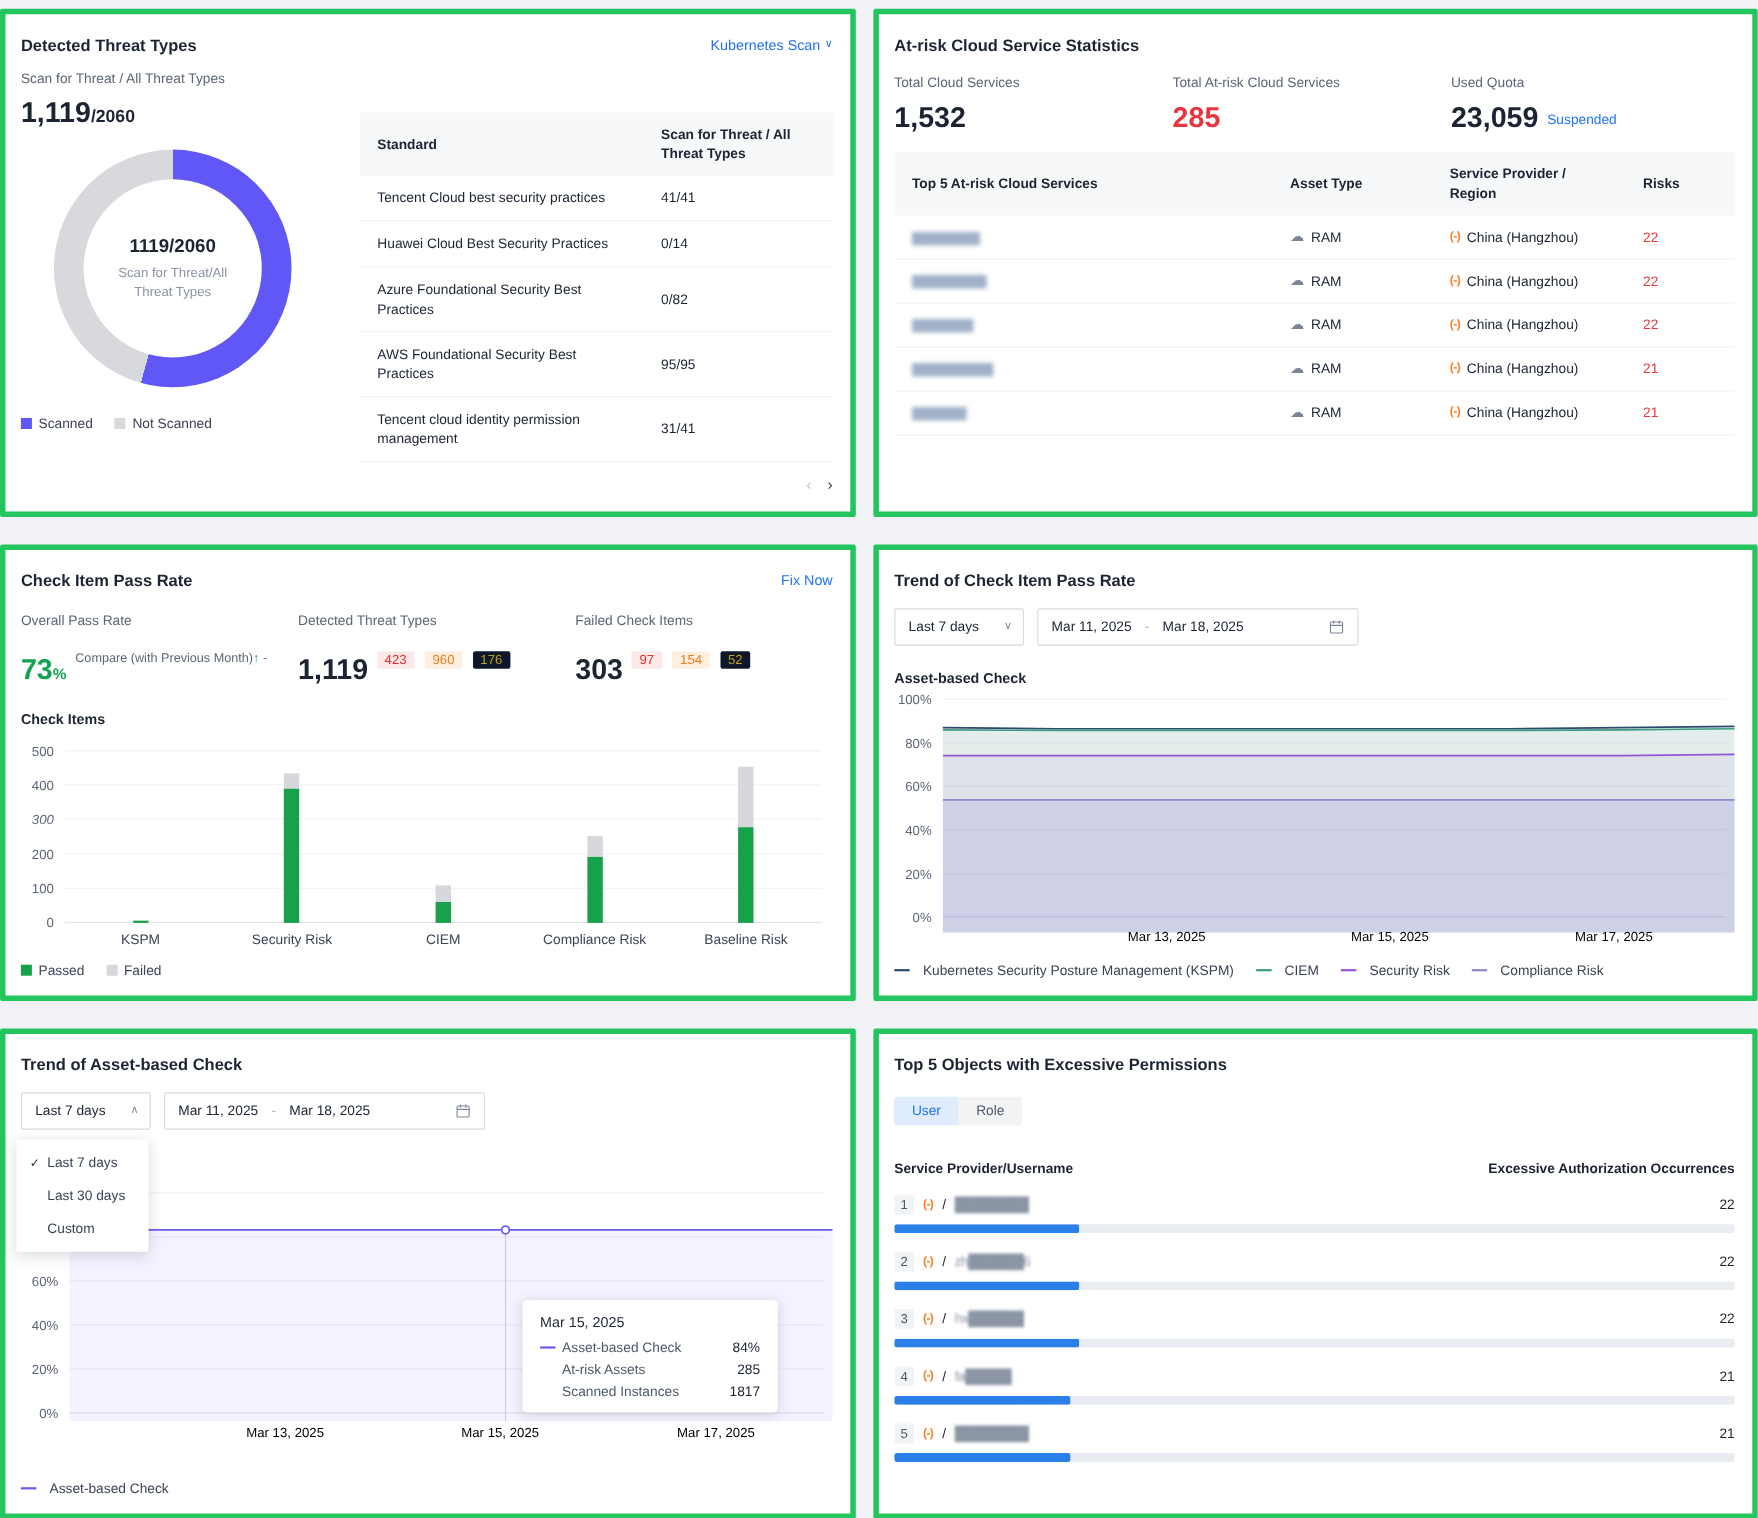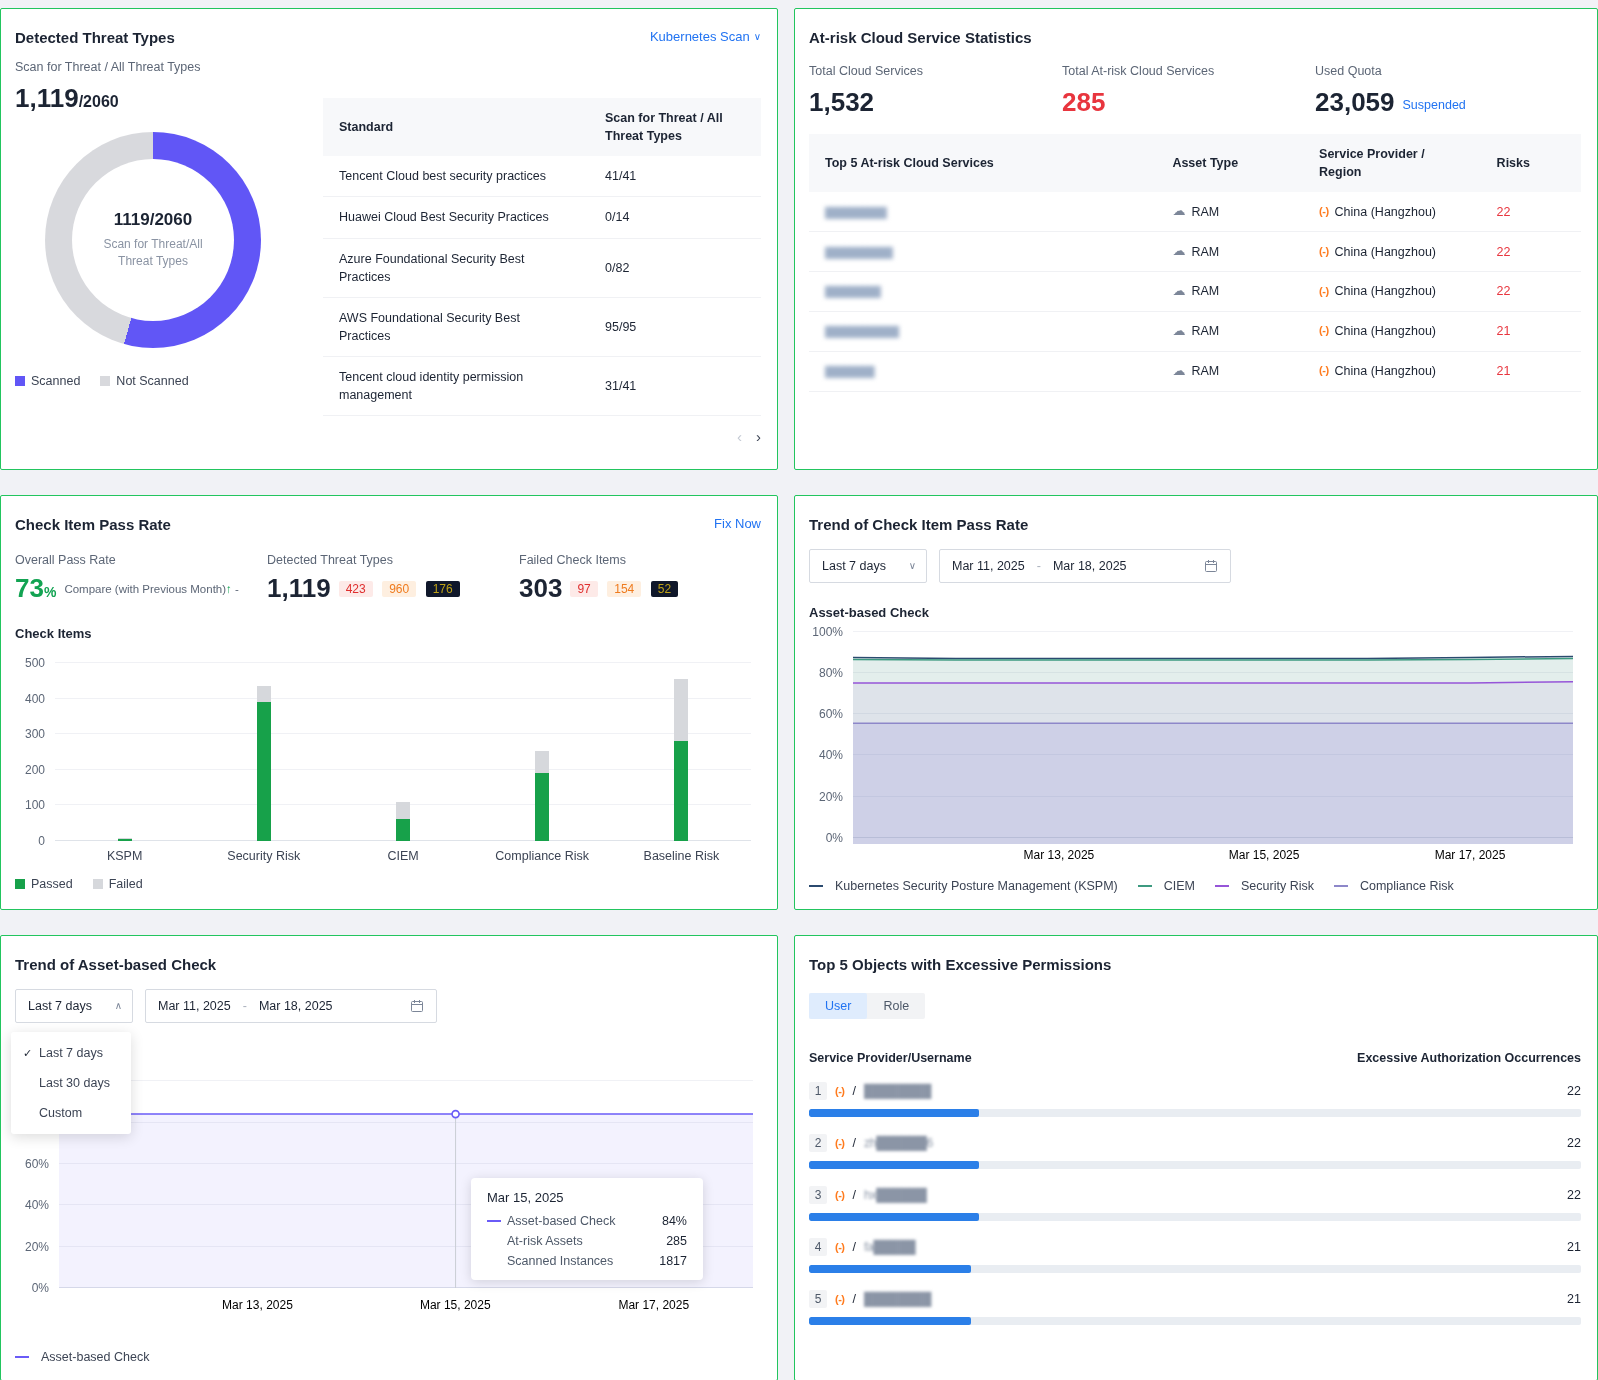--- a/index.html
+++ b/index.html
@@ -1,19 +1,19 @@
 <!DOCTYPE html>
 <html><head>
 <meta charset="utf-8">
 <style>
 *{margin:0;padding:0;box-sizing:border-box}
 html,body{width:1598px;height:1380px}
 body{background:#f1f2f6;font-family:"Liberation Sans",sans-serif;color:#1c2433;font-size:12.5px;overflow:hidden}
 .dashboard{display:grid;grid-template-columns:778px 804px;grid-template-rows:462px 415px 446px;column-gap:16px;row-gap:25px;padding-top:8px}
-.panel{background:#fff;border:1px solid #22c55e;border-radius:2px;padding:20px 16px 16px 14px;position:relative;overflow:hidden;display:flex;flex-direction:column}
+.panel{background:#fff;border:5px solid #22c55e;border-radius:2px;padding:20px 16px 16px 14px;position:relative;overflow:hidden;display:flex;flex-direction:column}
 .panel-head{display:flex;justify-content:space-between;align-items:flex-start}
 .panel-title{font-size:15px;font-weight:700}
 .link{color:#2173f2;font-size:13px;cursor:pointer;display:inline-flex;align-items:center;gap:4px;text-decoration:none}
 .chev{font-size:10px;line-height:1;color:inherit}
 .stat-label{color:#5c6676;font-size:12.5px}
 .stat-value{font-size:26px;font-weight:700;line-height:1.2;margin-top:9px}
 .stat-value .suffix{font-size:16px}
 .red{color:#e8353e}
 .green{color:#12a352}
 
@@ -44,21 +44,21 @@
 .t-atrisk .trow{grid-template-columns:45% 19% 23% 13%}
 .t-atrisk .trow:not(.thead) .tcell{padding:10px 16px}
 .redacted{filter:blur(2px);color:#9fb0c8;font-size:10px;letter-spacing:-1px}
 .cell-flex{display:flex;align-items:center;gap:6px}
 .cloud-glyph{color:#7c8698;font-size:13px}
 .prov-icon{color:#ff7b1e;font-weight:700;font-size:11px;letter-spacing:-0.5px}
 
 .cpr-stats{display:flex;margin-top:20px}
 .cpr-group{width:252px}
 .cpr-group.last{width:auto}
-.value-line{display:flex;align-items:center;margin-top:6px;gap:8px}
+.value-line{display:flex;align-items:flex-start;margin-top:22px;gap:8px}
 .value-line .num{font-size:26px;font-weight:700}
 .pct-unit{font-size:14px;font-weight:700}
 .compare{font-size:11.5px;color:#5c6676;white-space:nowrap}
 .arrow-up{color:#12a352}
 .badge{font-size:12px;padding:1px 7px;border-radius:2px}
 .badge+.badge{margin-left:6px}
 .b-high{background:#fdeae8;color:#df2f2f}
 .b-medium{background:#feefe0;color:#ef7b1e}
 .b-low{background:#0f172a;color:#bda016}
 .section-label{font-weight:700;font-size:13px;margin-top:22px}
@@ -309,21 +309,21 @@
           </span>
         </div>
       </div>
     </div>
     <div class="section-label">Check Items</div>
     <div class="bar-chart" id="check-bar-chart">
       <div class="yaxis">
           <div class="ytick" style="bottom: 0%;">0</div>
           <div class="ytick" style="bottom: 20%;">100</div>
           <div class="ytick" style="bottom: 40%;">200</div>
-          <div class="ytick" style="bottom: 60%;">300</div>
+          <div class="ytick" style="bottom: 60%; font-style: italic;">300</div>
           <div class="ytick" style="bottom: 80%;">400</div>
           <div class="ytick" style="bottom: 100%; text-align: center;">500</div>
         </div>
       <div class="plot">
           <div class="hgrid base" style="bottom: 0%;"></div>
           <div class="hgrid" style="bottom: 20%;"></div>
           <div class="hgrid" style="bottom: 40%;"></div>
           <div class="hgrid" style="bottom: 60%;"></div>
           <div class="hgrid" style="bottom: 80%;"></div>
           <div class="hgrid" style="bottom: 100%;"></div>

